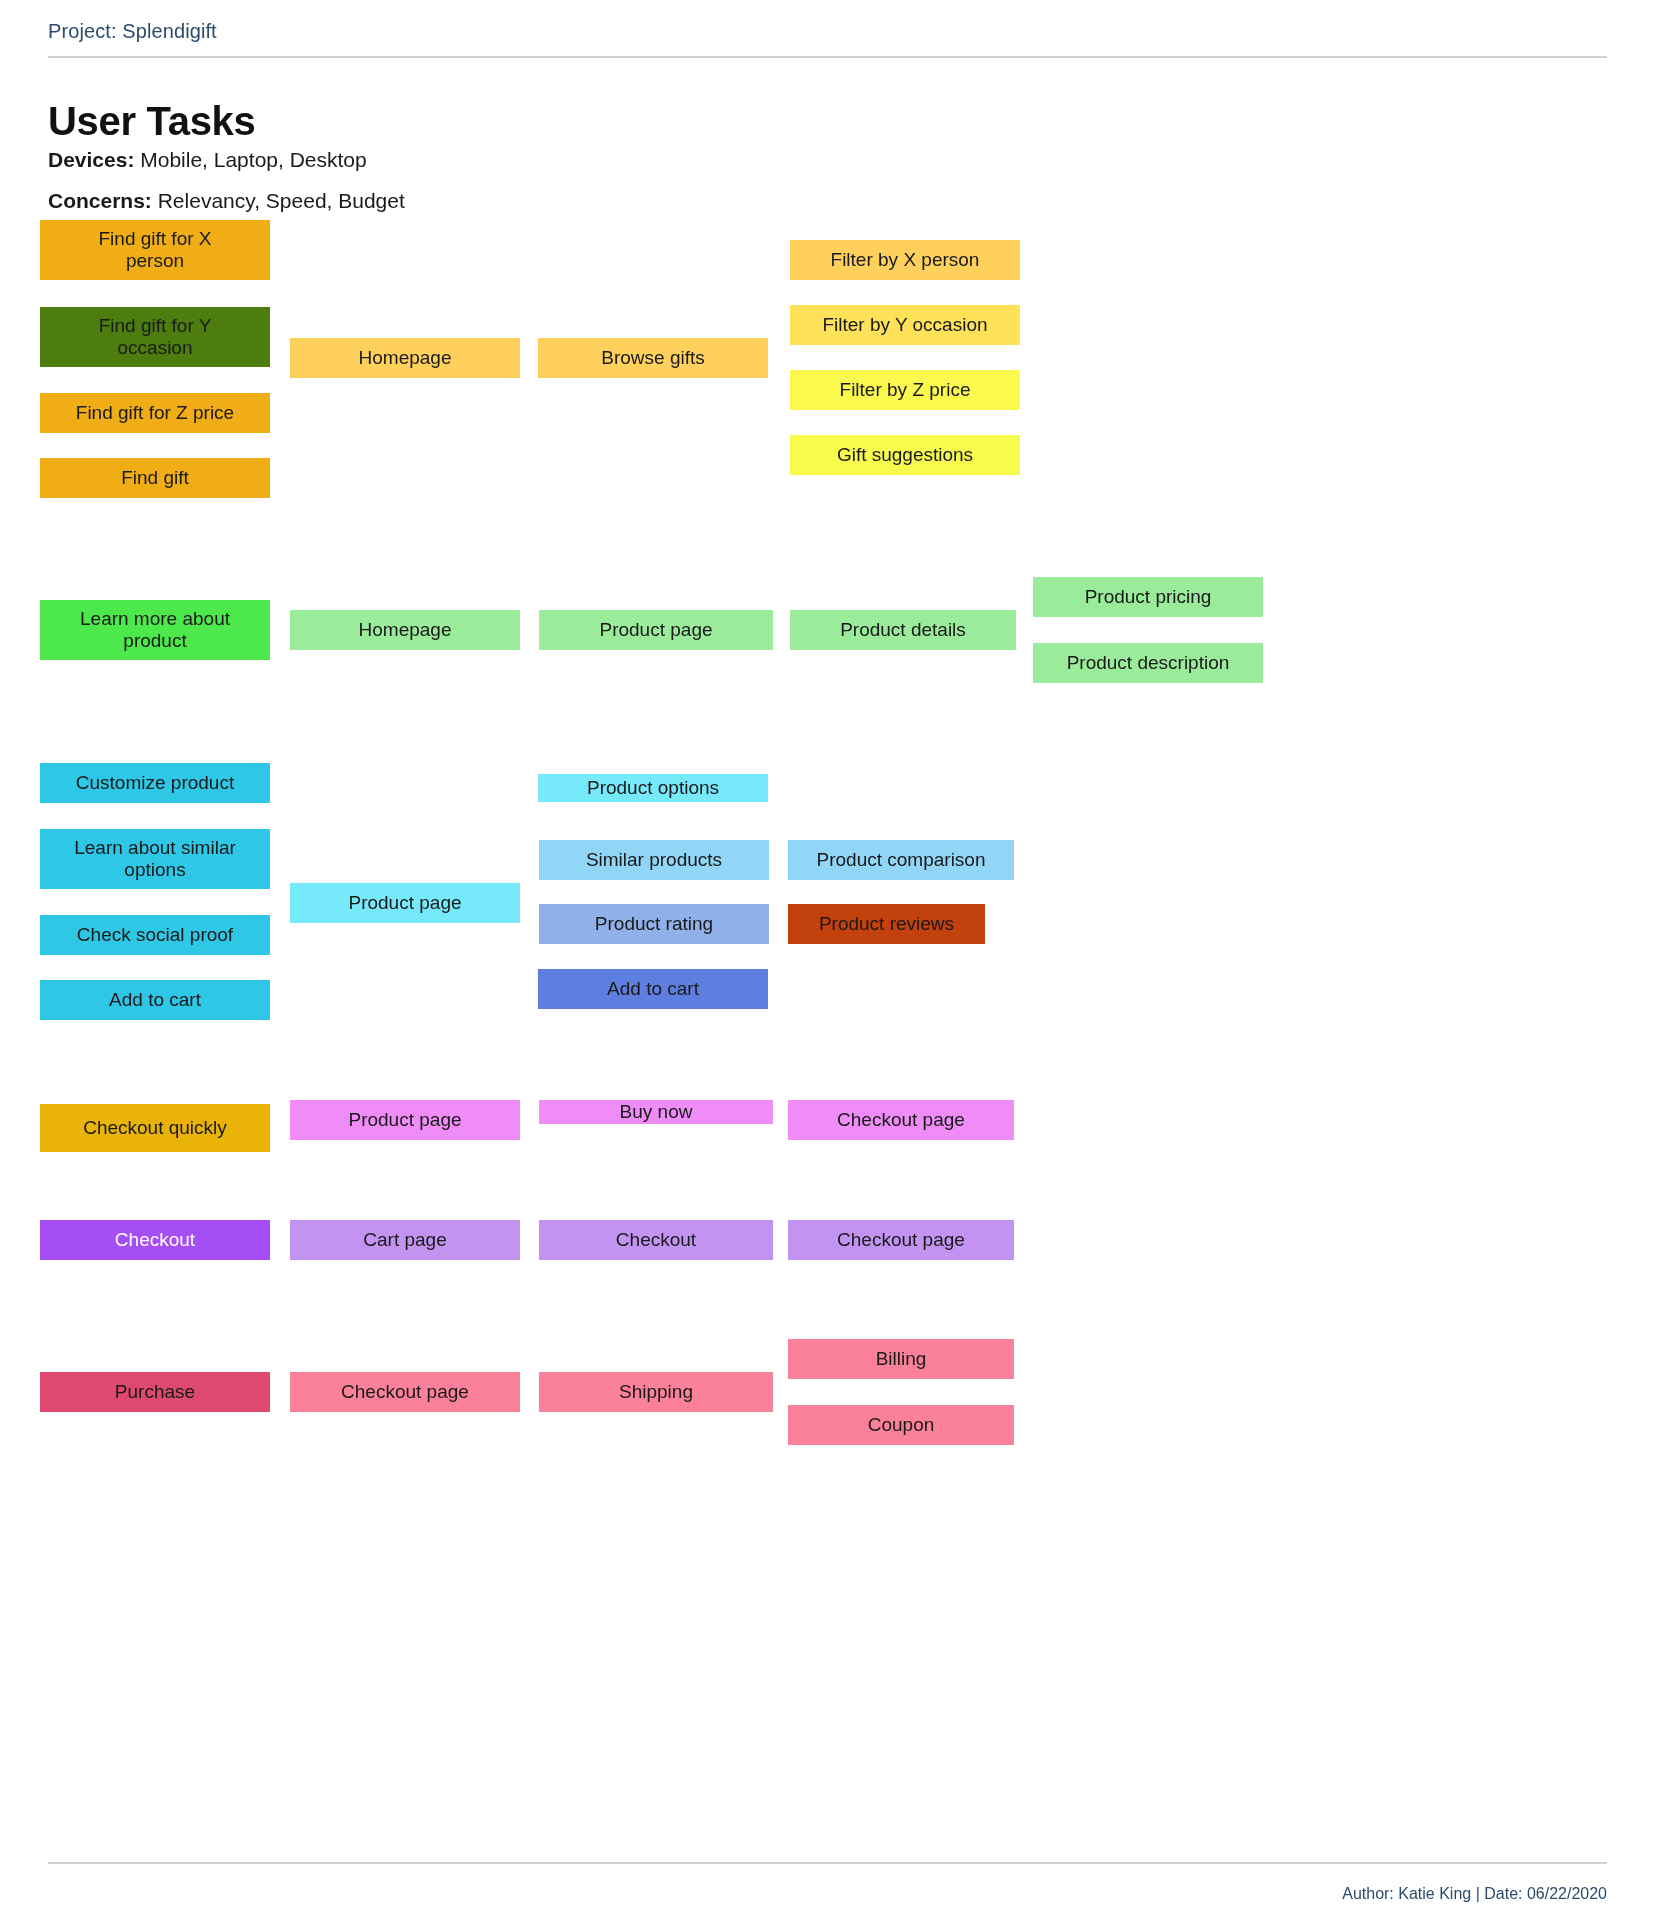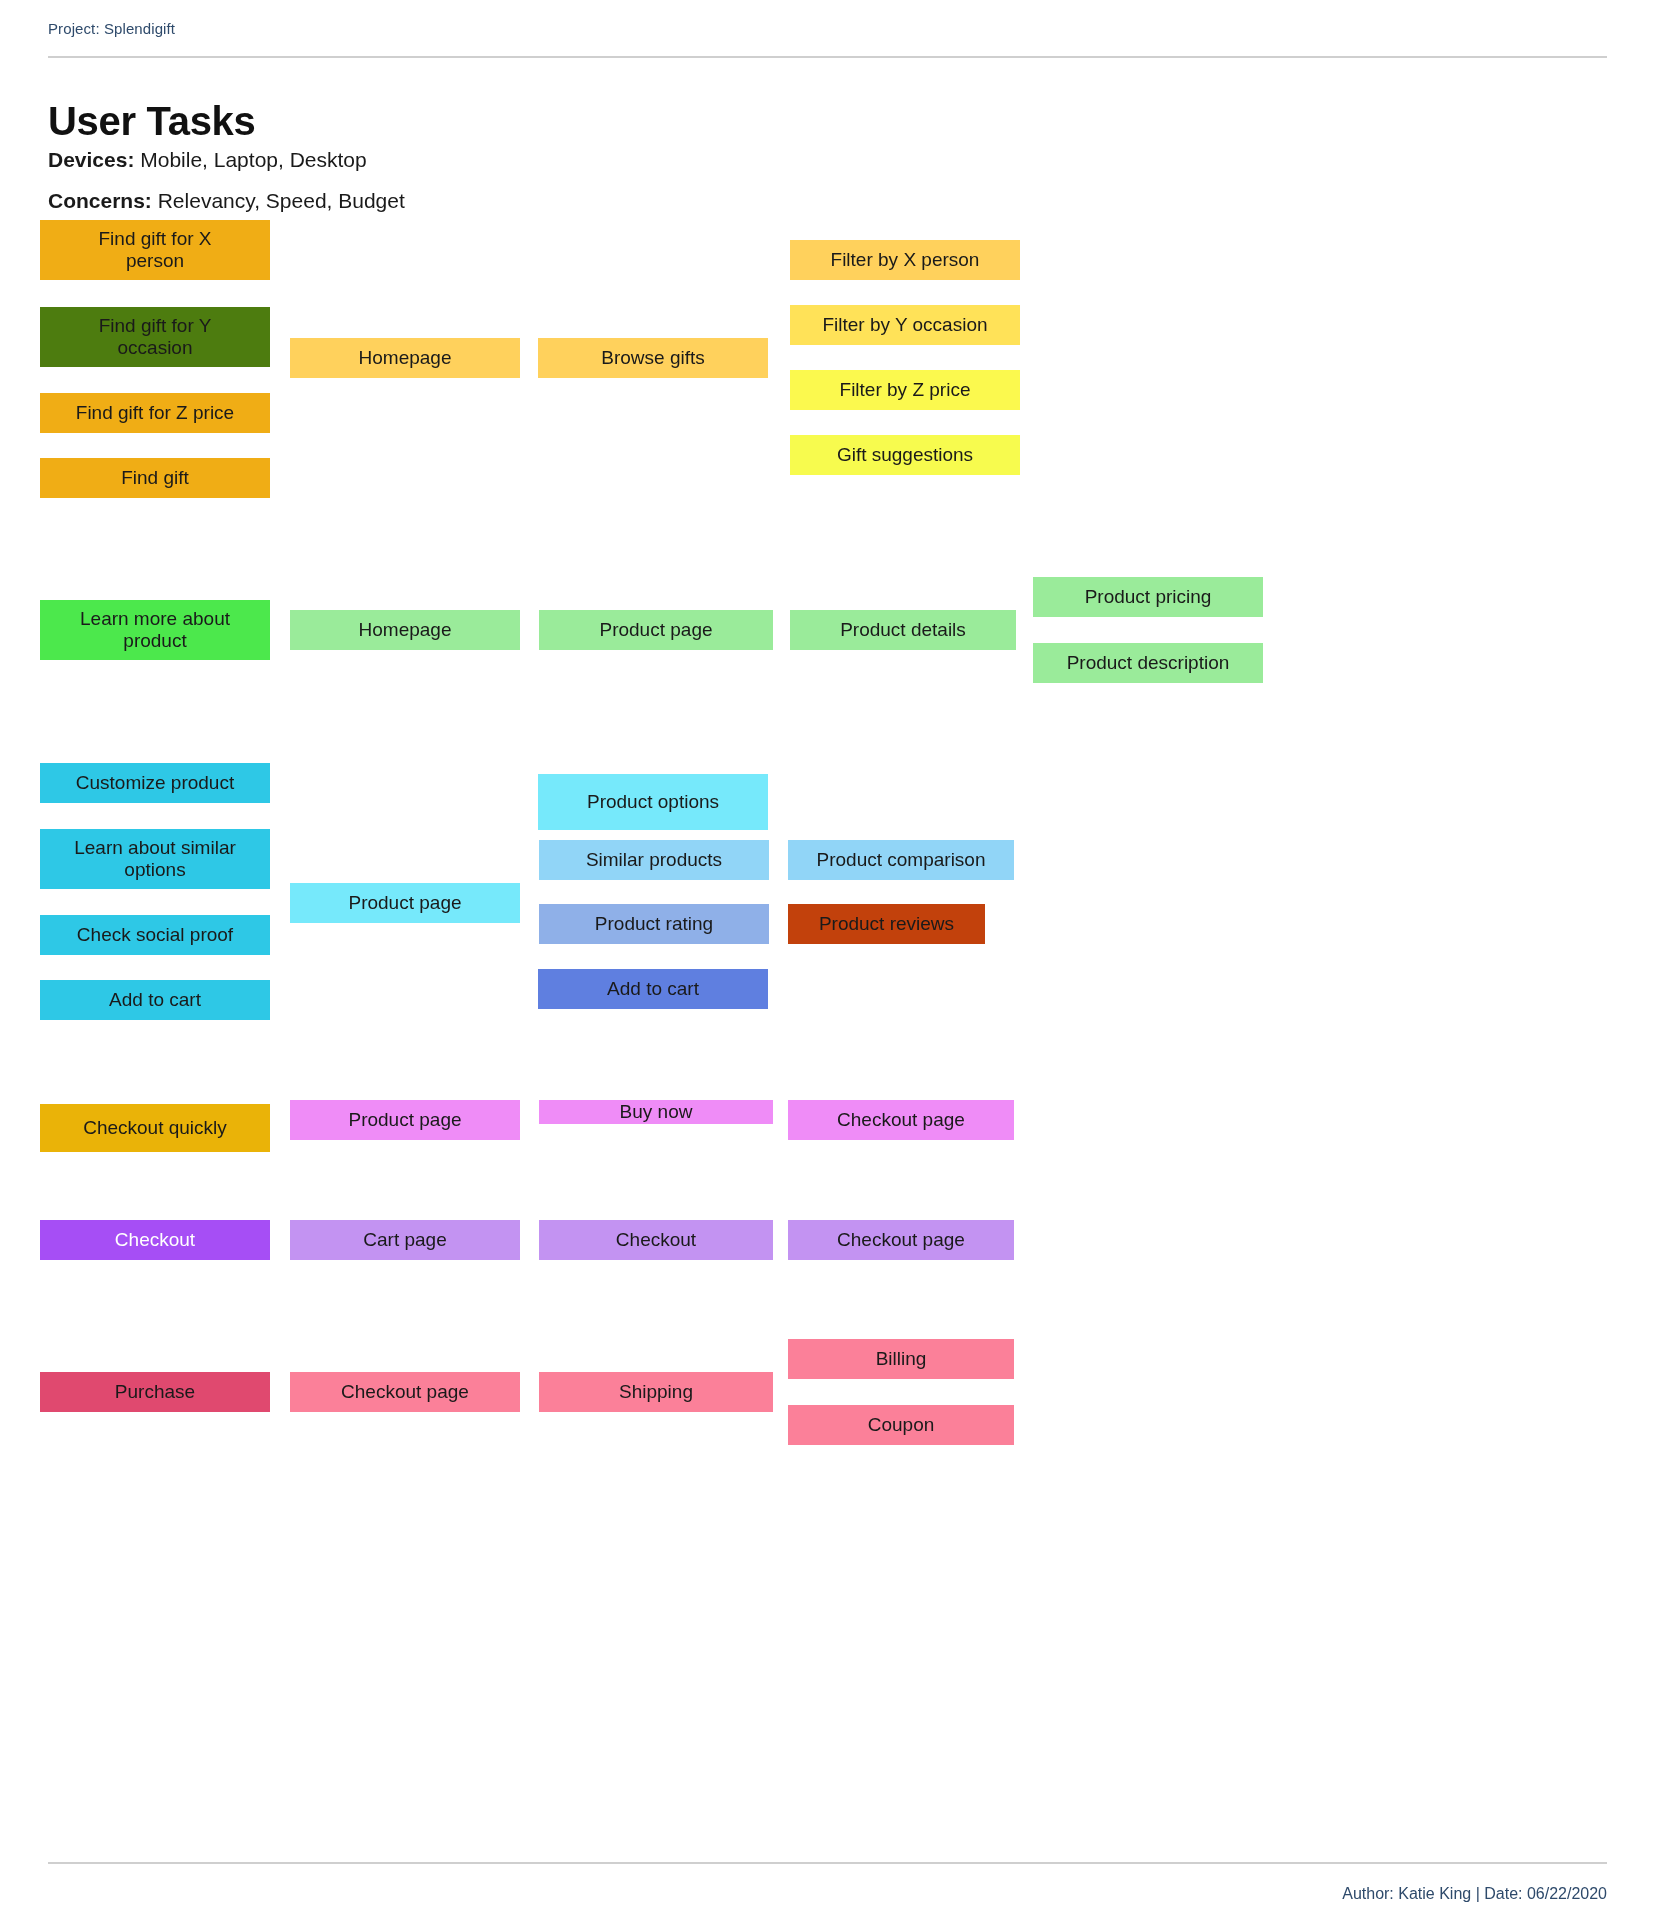--- a/index.html
+++ b/index.html
@@ -12,21 +12,21 @@
     color: #1a1a1a;
     position: relative;
     overflow: hidden;
   }
 
   
   .project-line {
     position: absolute;
     left: 48px;
     top: 20px;
-    font-size: 15px;
+    font-size: 20px;
     color: #2e4a6b;
     letter-spacing: 0.1px;
   }
   .header-rule {
     position: absolute;
     left: 48px;
     top: 56px;
     width: 1559px;
     height: 2px;
     background: #cfcfcf;
@@ -126,21 +126,21 @@
         <div class="flow-box" style="left: 1033px; top: 577px; width: 230px; height: 40px; background: rgb(154, 235, 154);">Product pricing</div>
         <div class="flow-box" style="left: 1033px; top: 643px; width: 230px; height: 40px; background: rgb(154, 235, 154);">Product description</div>
       </div>
       <div>
         <div class="flow-box" style="left: 40px; top: 763px; width: 230px; height: 40px; background: rgb(46, 200, 230);">Customize product</div>
         <div class="flow-box" style="left: 40px; top: 829px; width: 230px; height: 60px; background: rgb(46, 200, 230);">Learn about similar
 options</div>
         <div class="flow-box" style="left: 40px; top: 915px; width: 230px; height: 40px; background: rgb(46, 200, 230);">Check social proof</div>
         <div class="flow-box" style="left: 40px; top: 980px; width: 230px; height: 40px; background: rgb(46, 200, 230);">Add to cart</div>
         <div class="flow-box" style="left: 290px; top: 883px; width: 230px; height: 40px; background: rgb(118, 233, 251);">Product page</div>
-        <div class="flow-box" style="left: 538px; top: 774px; width: 230px; height: 56px; background: rgb(118, 233, 251);">Product options</div>
+        <div class="flow-box" style="left: 538px; top: 774px; width: 230px; height: 28px; background: rgb(118, 233, 251);">Product options</div>
         <div class="flow-box" style="left: 539px; top: 840px; width: 230px; height: 40px; background: rgb(145, 213, 247);">Similar products</div>
         <div class="flow-box" style="left: 539px; top: 904px; width: 230px; height: 40px; background: rgb(143, 176, 232);">Product rating</div>
         <div class="flow-box" style="left: 538px; top: 969px; width: 230px; height: 40px; background: rgb(95, 127, 224);">Add to cart</div>
         <div class="flow-box" style="left: 788px; top: 840px; width: 226px; height: 40px; background: rgb(145, 213, 247);">Product comparison</div>
         <div class="flow-box" style="left: 788px; top: 904px; width: 197px; height: 40px; background: #c2410c;">Product reviews</div>
       </div>
       <div>
         <div class="flow-box" style="left: 40px; top: 1104px; width: 230px; height: 48px; background: #eab308;">Checkout quickly</div>
         <div class="flow-box" style="left: 290px; top: 1100px; width: 230px; height: 40px; background: rgb(239, 140, 247);">Product page</div>
         <div class="flow-box" style="left: 539px; top: 1100px; width: 234px; height: 24px; background: rgb(239, 140, 247);">Buy now</div>

